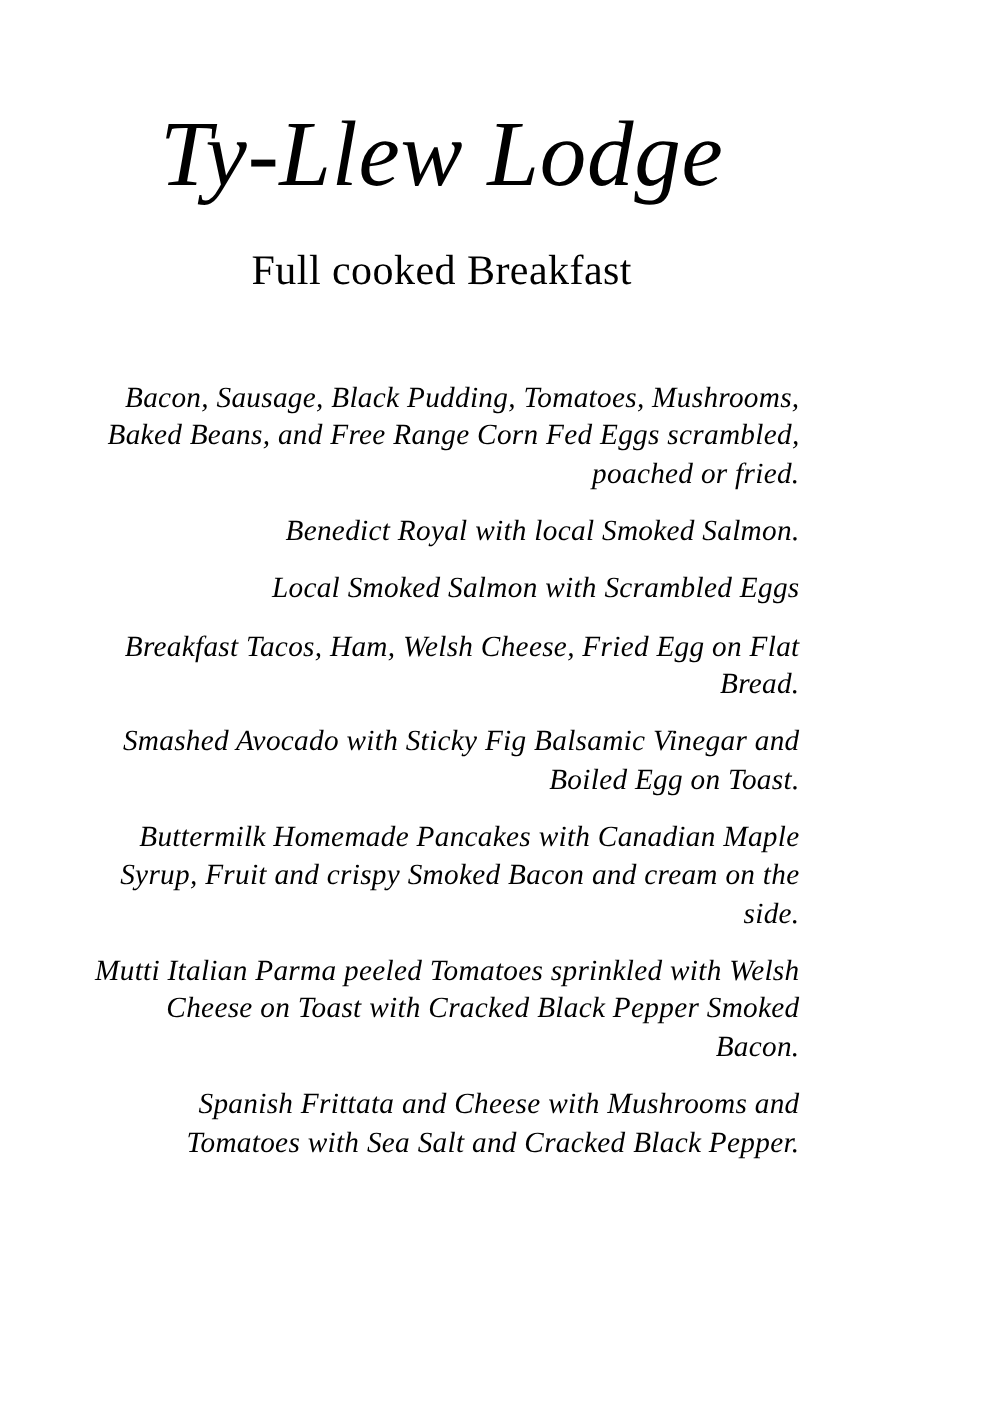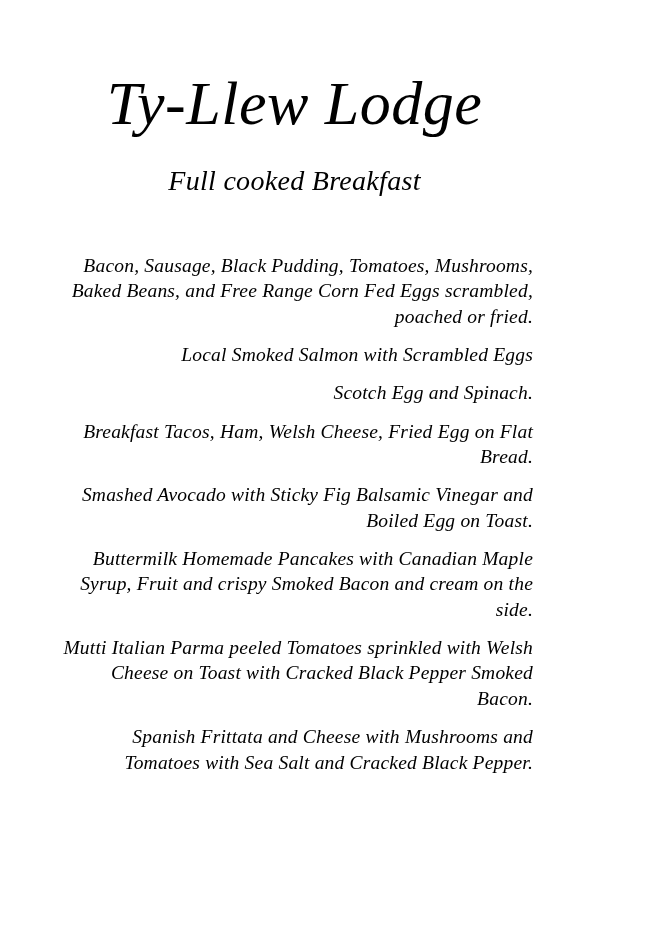--- a/index.html
+++ b/index.html
@@ -28,21 +28,20 @@
     font-weight: normal;
     font-size: 62px;
     line-height: 1;
     text-align: center;
     margin: 0;
     padding-top: 72px;
     letter-spacing: 0.5px;
   }
   .menu-subtitle {
     font-family: "Liberation Serif", serif;
-    font-style: italic;
     font-weight: normal;
     font-size: 28px;
     line-height: 1;
     text-align: center;
     margin: 0;
     padding-top: 33px;
     letter-spacing: 0.3px;
   }
   .items {
     margin: 0;
@@ -68,22 +67,22 @@
 <body>
 
 <div class="page">
 
   <h1 class="menu-title">Ty-Llew Lodge</h1>
 
   <h2 class="menu-subtitle">Full cooked Breakfast</h2>
 
   <ul class="items">
     <li class="item">Bacon, Sausage, Black Pudding, Tomatoes, Mushrooms, Baked Beans, and Free Range Corn Fed Eggs scrambled, poached or fried.</li>
+    <li class="item">Benedict Royal with local Smoked Salmon.</li>
     <li class="item">Local Smoked Salmon with Scrambled Eggs</li>
-    <li class="item">Scotch Egg and Spinach.</li>
     <li class="item">Breakfast Tacos, Ham, Welsh Cheese, Fried Egg on Flat Bread.</li>
     <li class="item">Smashed Avocado with Sticky Fig Balsamic Vinegar and Boiled Egg on Toast.</li>
     <li class="item">Buttermilk Homemade Pancakes with Canadian Maple Syrup, Fruit and crispy Smoked Bacon and cream on the side.</li>
     <li class="item">Mutti Italian Parma peeled Tomatoes sprinkled with Welsh Cheese on Toast with Cracked Black Pepper Smoked Bacon.</li>
     <li class="item">Spanish Frittata and Cheese with Mushrooms and Tomatoes with Sea Salt and Cracked Black Pepper.</li>
   </ul>
 
 </div>
 
 </body></html>

